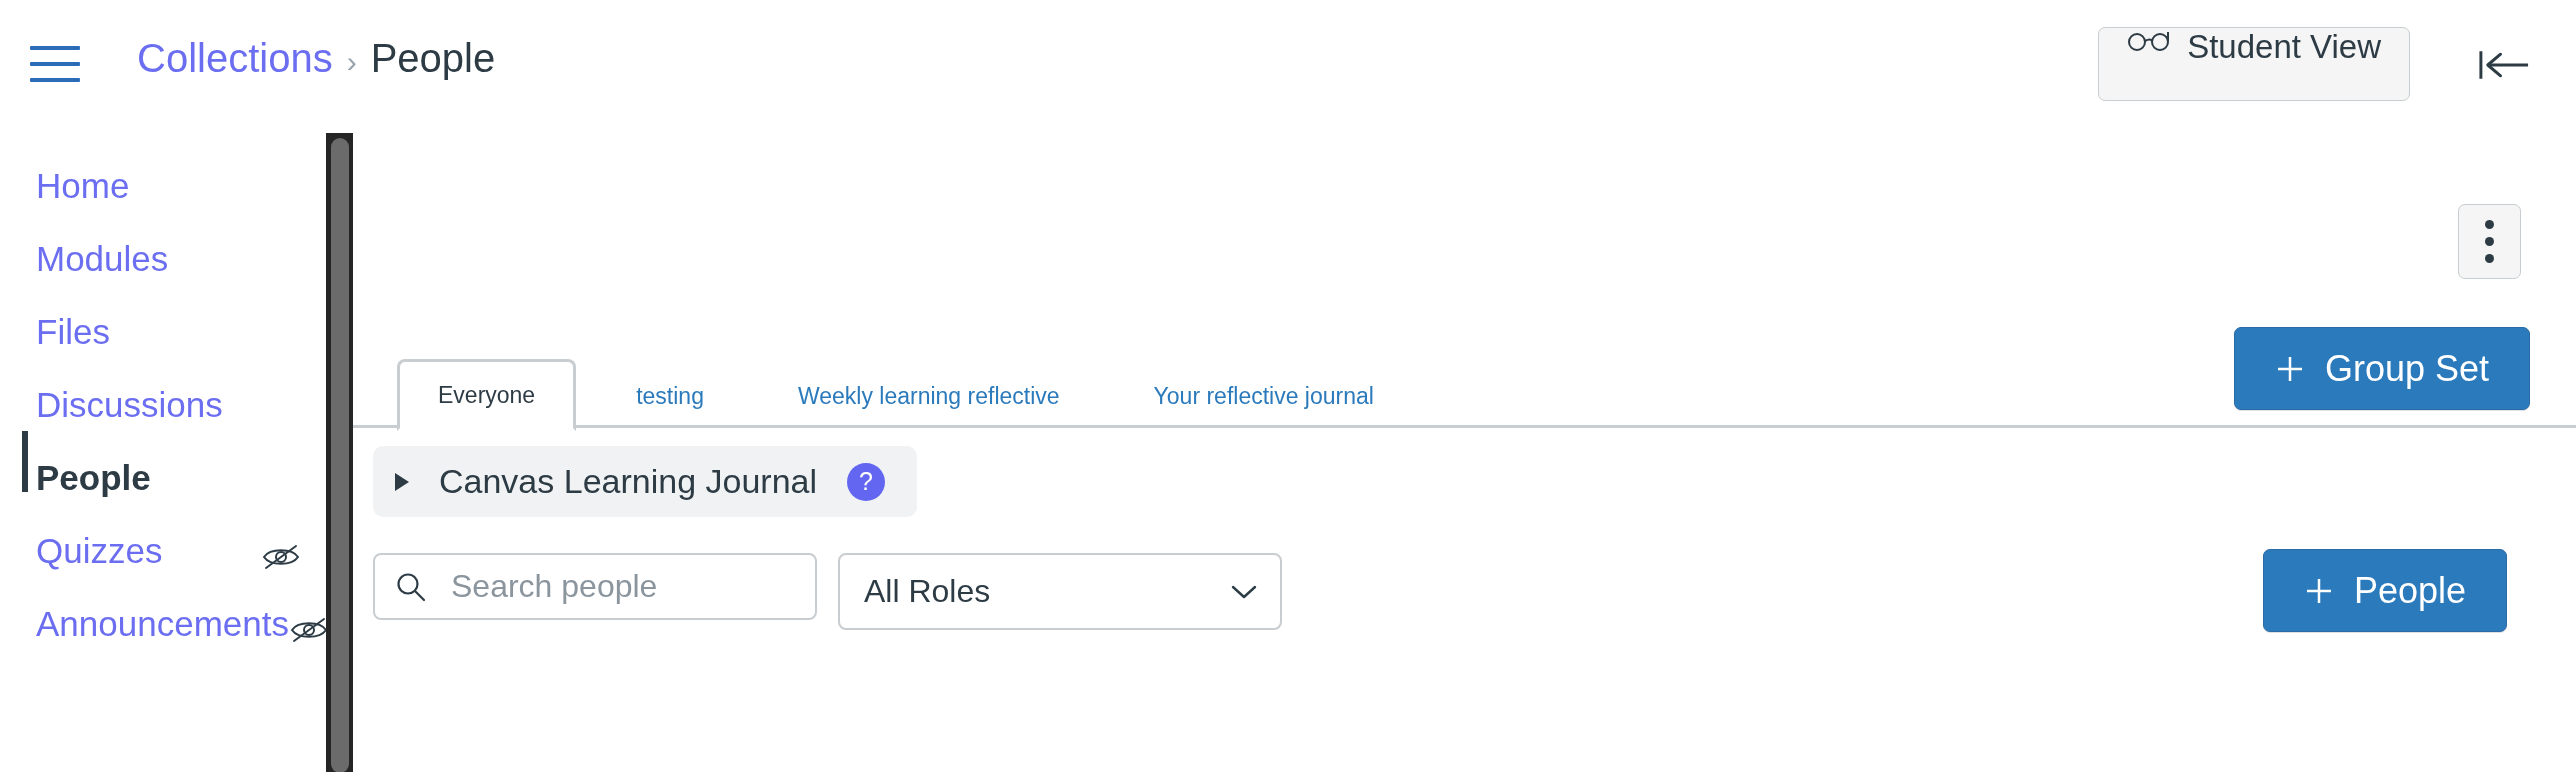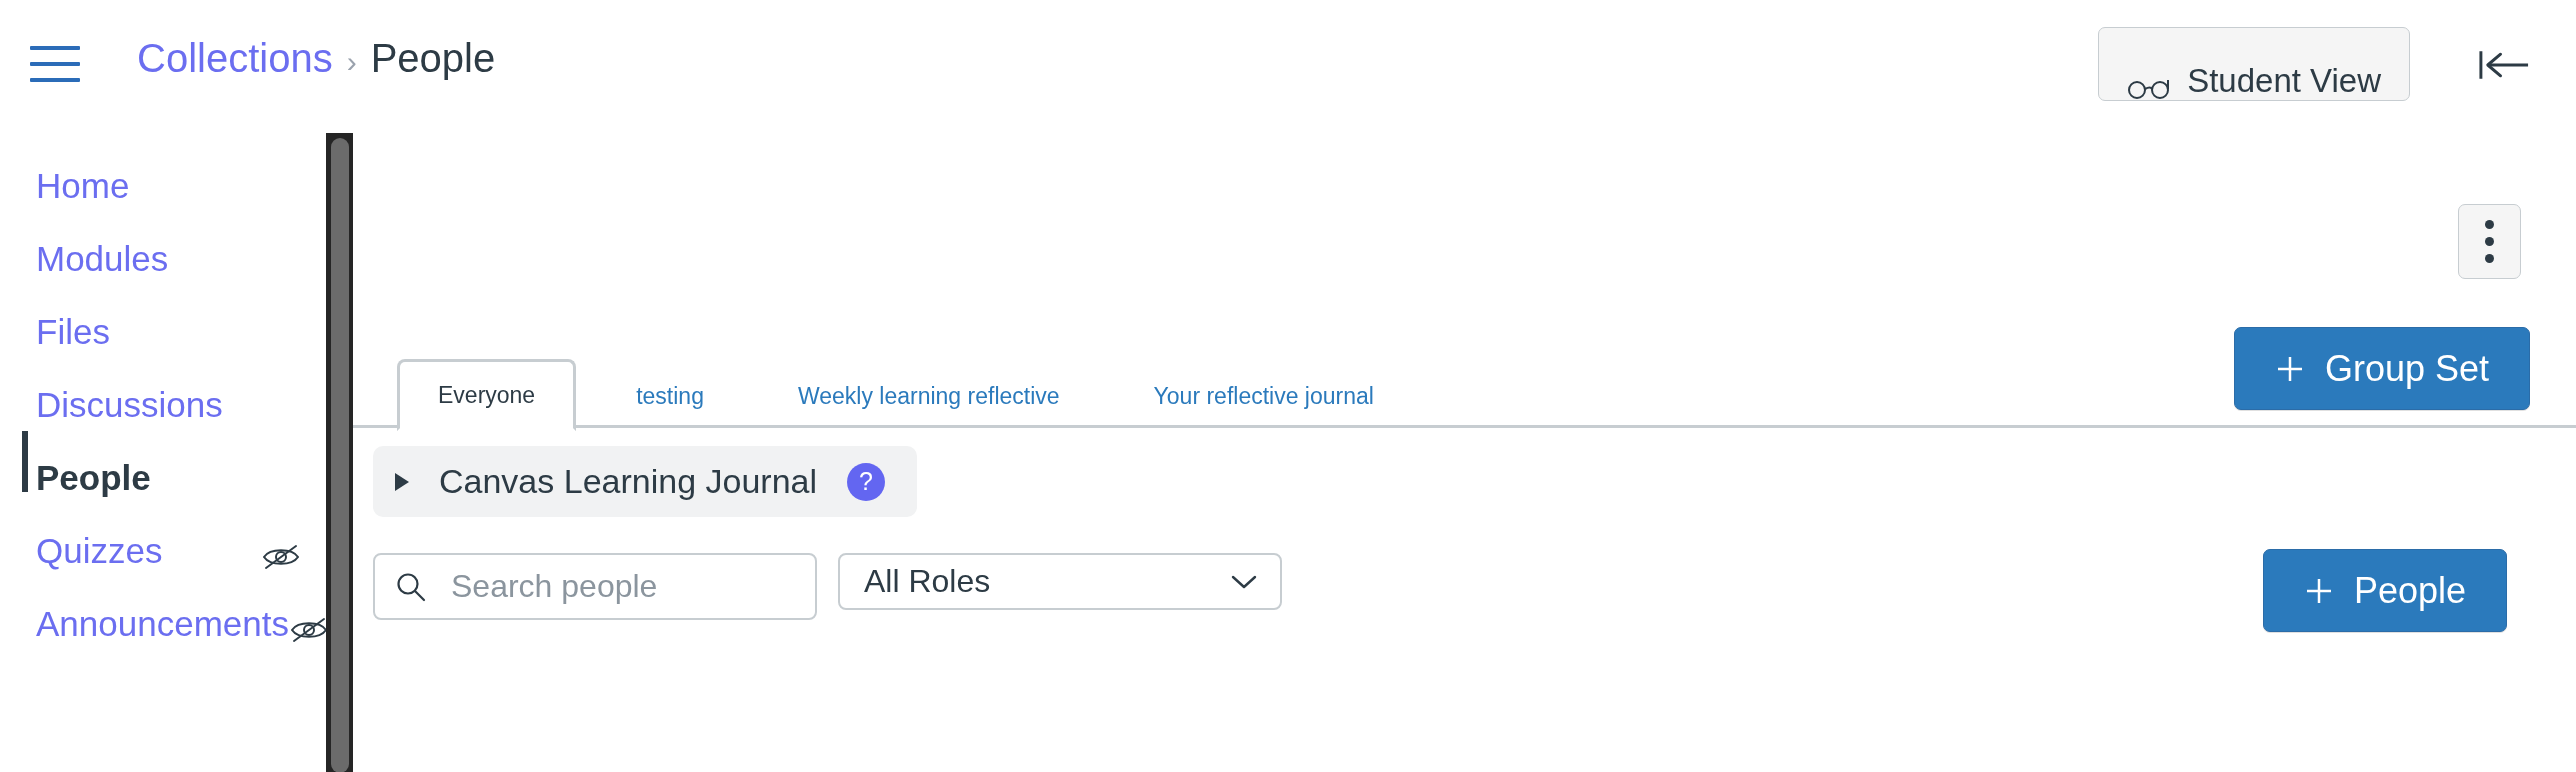--- a/index.html
+++ b/index.html
@@ -57,21 +57,21 @@
     color: #2d3b45;
     font-weight: 400;
   }
 
   .student-view-btn {
     position: absolute;
     right: 166px; top: 19px;
     height: 74px;
     padding: 0 28px;
     display: flex;
-    align-items: flex-end;
+    align-items: flex-start;
     gap: 16px;
     background: #f5f5f5;
     border: 1px solid #c7cdd1;
     border-radius: 7px;
     font-size: 33px;
     color: #2d3b45;
     cursor: pointer;
     font-family: "Liberation Sans", sans-serif;
   }
   .glasses-icon {
@@ -309,21 +309,21 @@
     color: #2d3b45;
     background: transparent;
     width: 100%;
     font-family: "Liberation Sans", sans-serif;
   }
   .search-input::placeholder { color: #8b959e; opacity: 1; }
 
   .roles-select {
     position: absolute;
     left: 485px; top: 420px;
-    width: 444px; height: 57px;
+    width: 444px; height: 77px;
     border: 2px solid #c7cdd1;
     border-radius: 8px;
     background: #ffffff;
     display: flex;
     align-items: center;
     justify-content: space-between;
     padding: 0 22px 0 24px;
     cursor: pointer;
   }
   .roles-value { font-size: 32px; color: #2d3b45; white-space: nowrap; }

